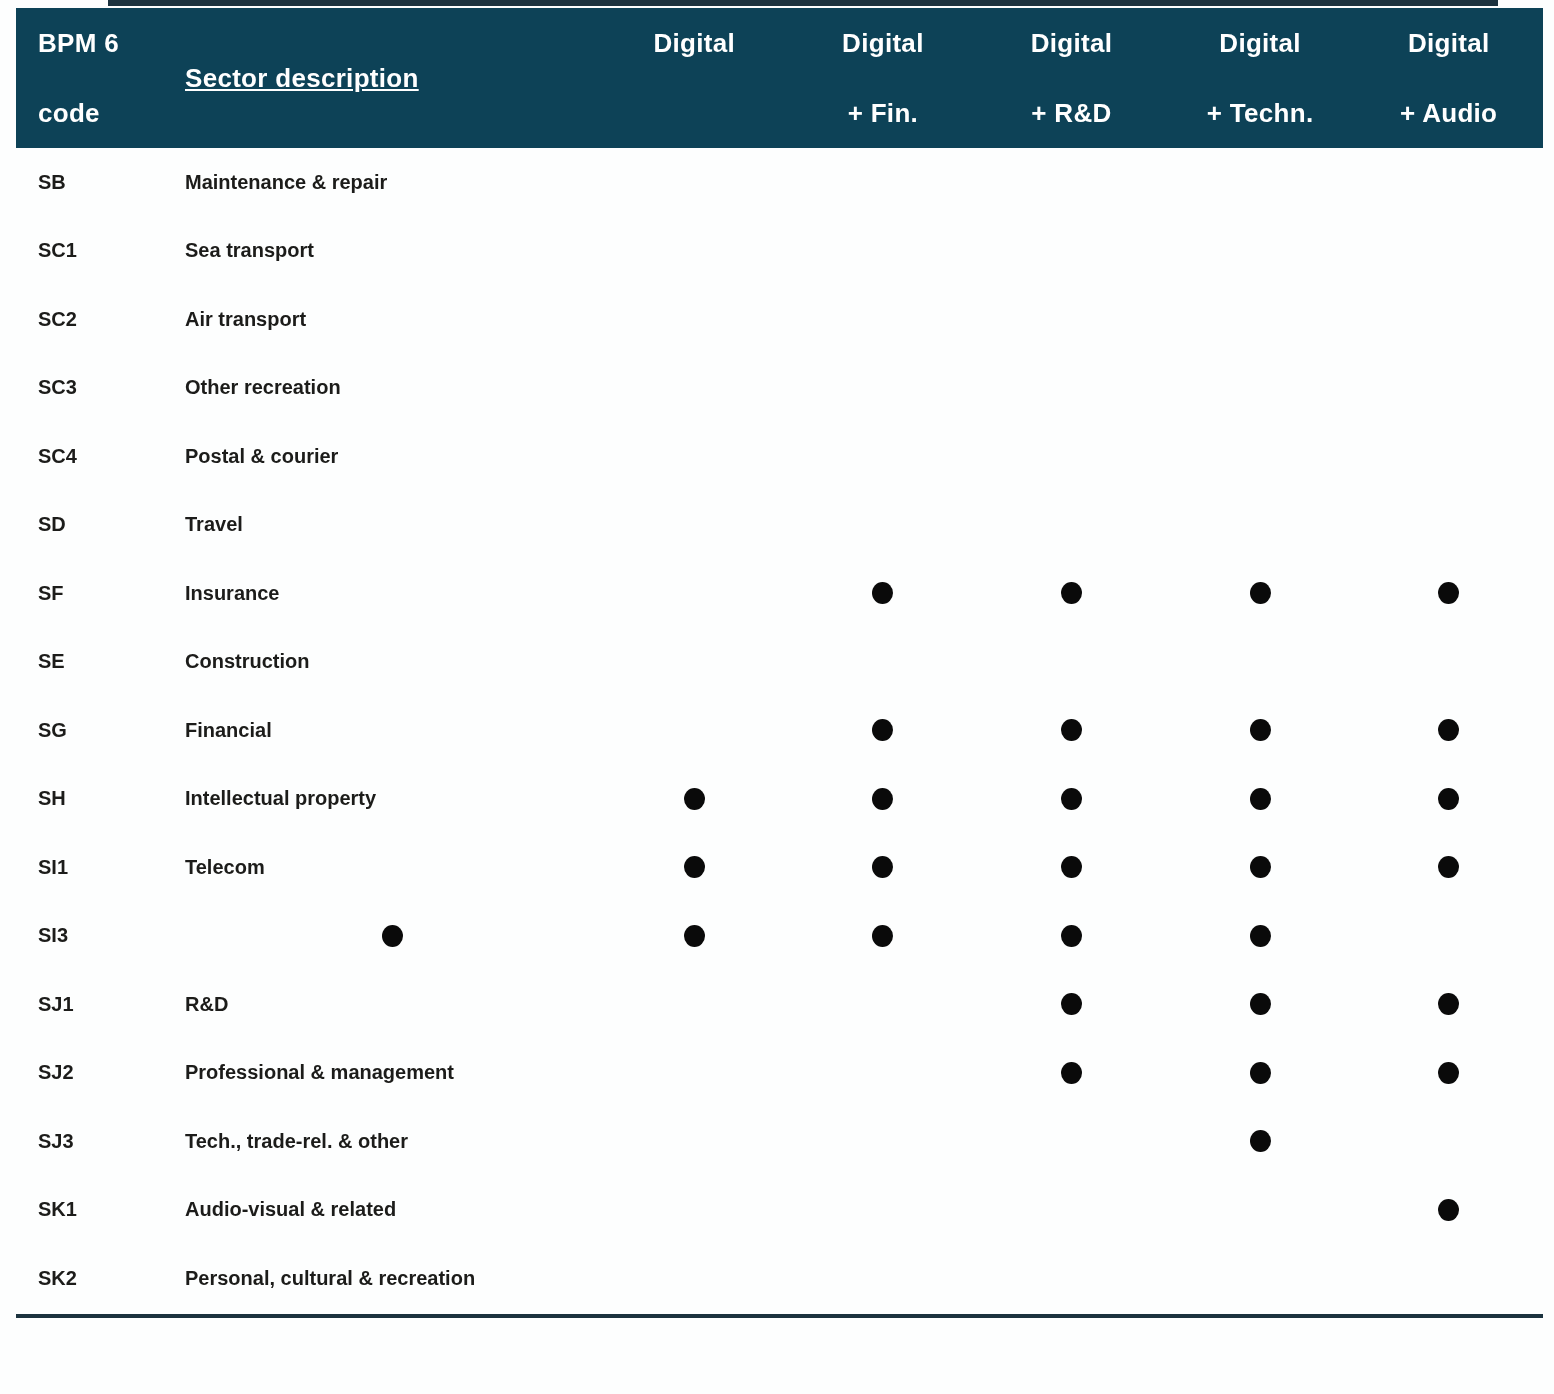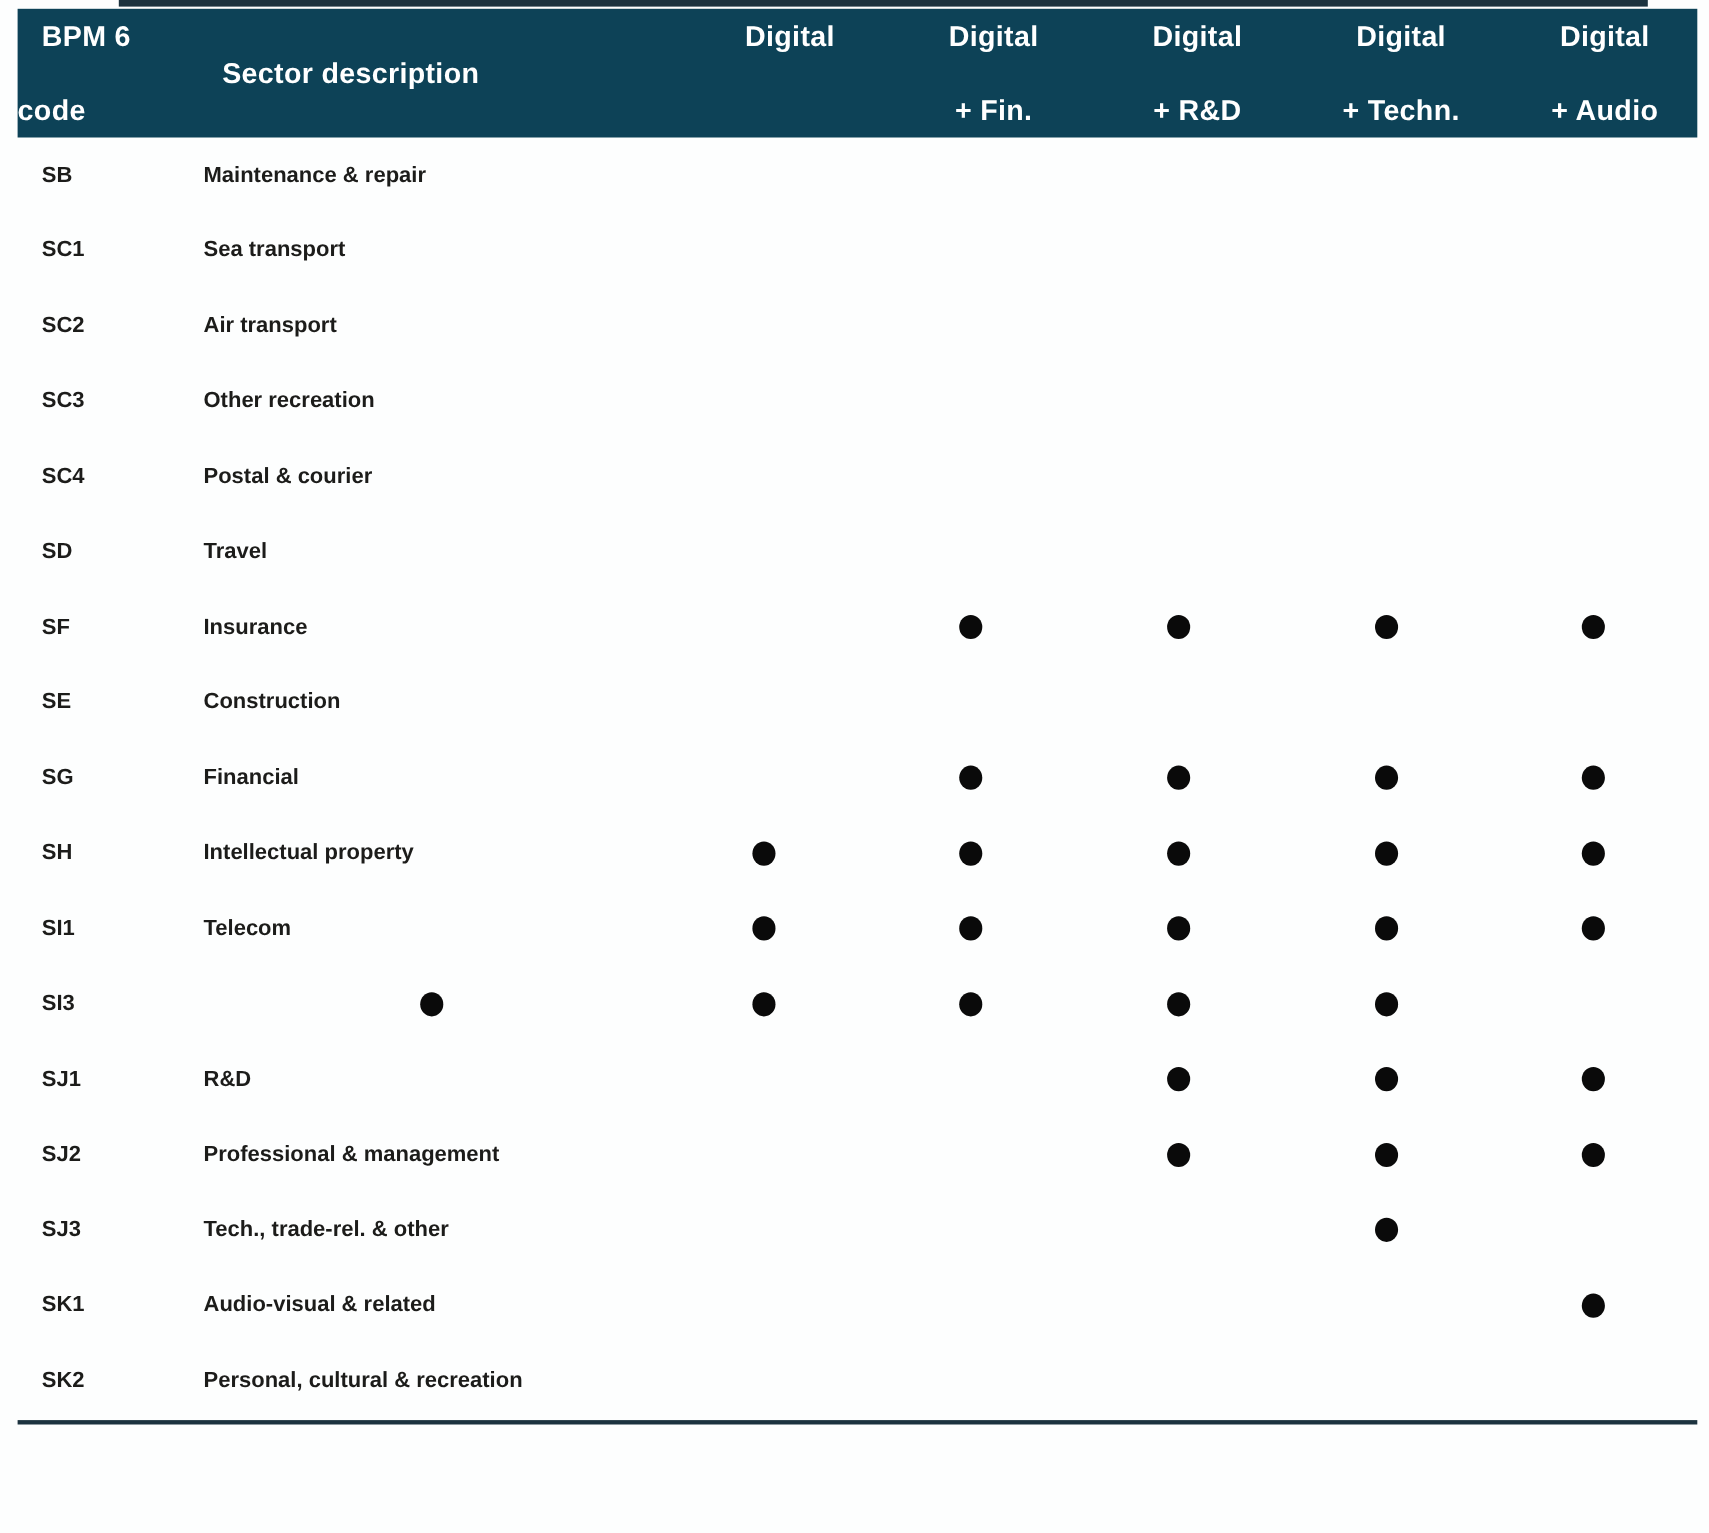--- a/index.html
+++ b/index.html
@@ -26,39 +26,38 @@
   }
 
   .sector-table {
     position: absolute; left: 16px; top: 8px; width: 1527px;
   }
 
   .thead {
     display: grid;
     grid-template-columns: 169px 415px repeat(5, 1fr);
     grid-template-rows: 1fr 1fr;
-    height: 117px;
+    height: 140px;
     background: var(--header-bg);
     color: var(--header-text);
     font-weight: bold;
     font-size: 26px;
     letter-spacing: 0.3px;
-    gap: 17px;
   }
   .th-code-top {
     grid-column: 1; grid-row: 1;
     display: flex; align-items: center; padding-left: 22px;
   }
   .th-code-bottom {
     grid-column: 1; grid-row: 2;
-    display: flex; align-items: center; 
+    display: flex; align-items: center; padding-left: 22px;
   }
   .th-sector {
     grid-column: 2; grid-row: 1 / 3;
-    display: flex; align-items: center;
+    display: flex; align-items: center; text-decoration: underline;
   }
   .th-digital-top { grid-row: 1; display: flex; align-items: center; justify-content: center; }
   .th-digital-bottom { grid-row: 2; display: flex; align-items: center; justify-content: center; }
   .col3 { grid-column: 3; } .col4 { grid-column: 4; } .col5 { grid-column: 5; }
   .col6 { grid-column: 6; } .col7 { grid-column: 7; }
 
   .tbody { background: transparent; }
   .trow {
     display: grid;
     grid-template-columns: 169px 415px repeat(5, 1fr);

